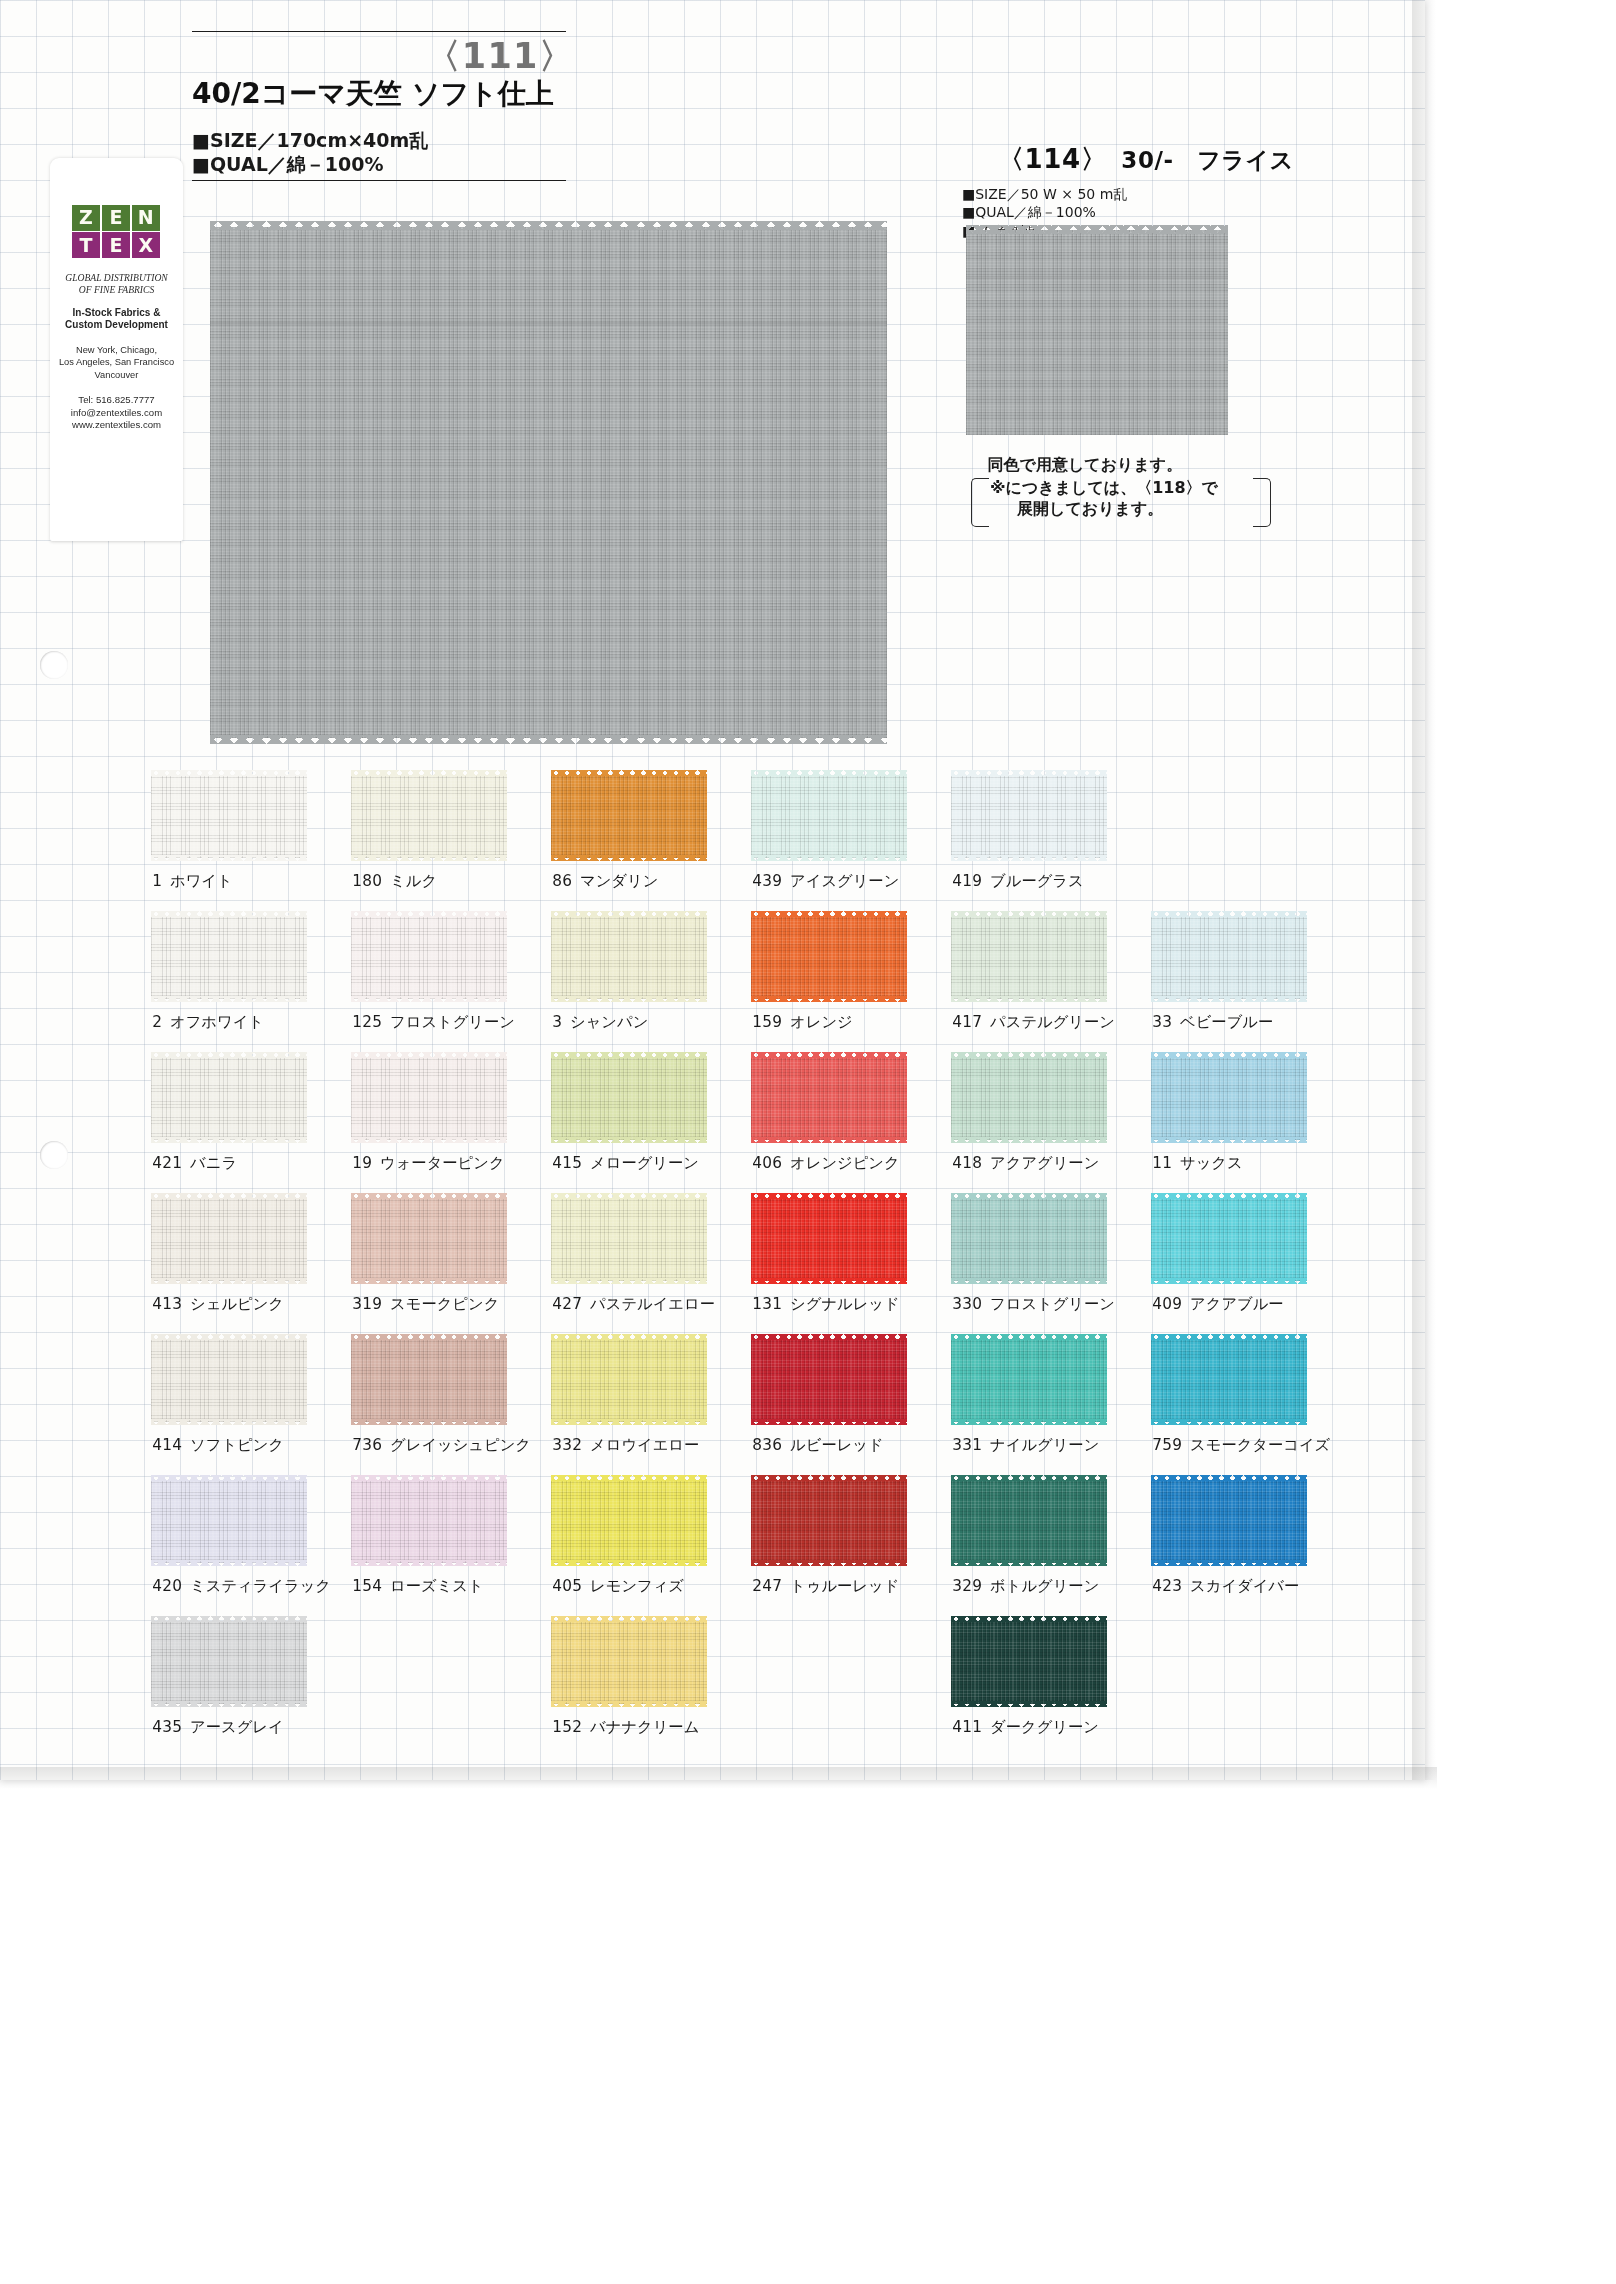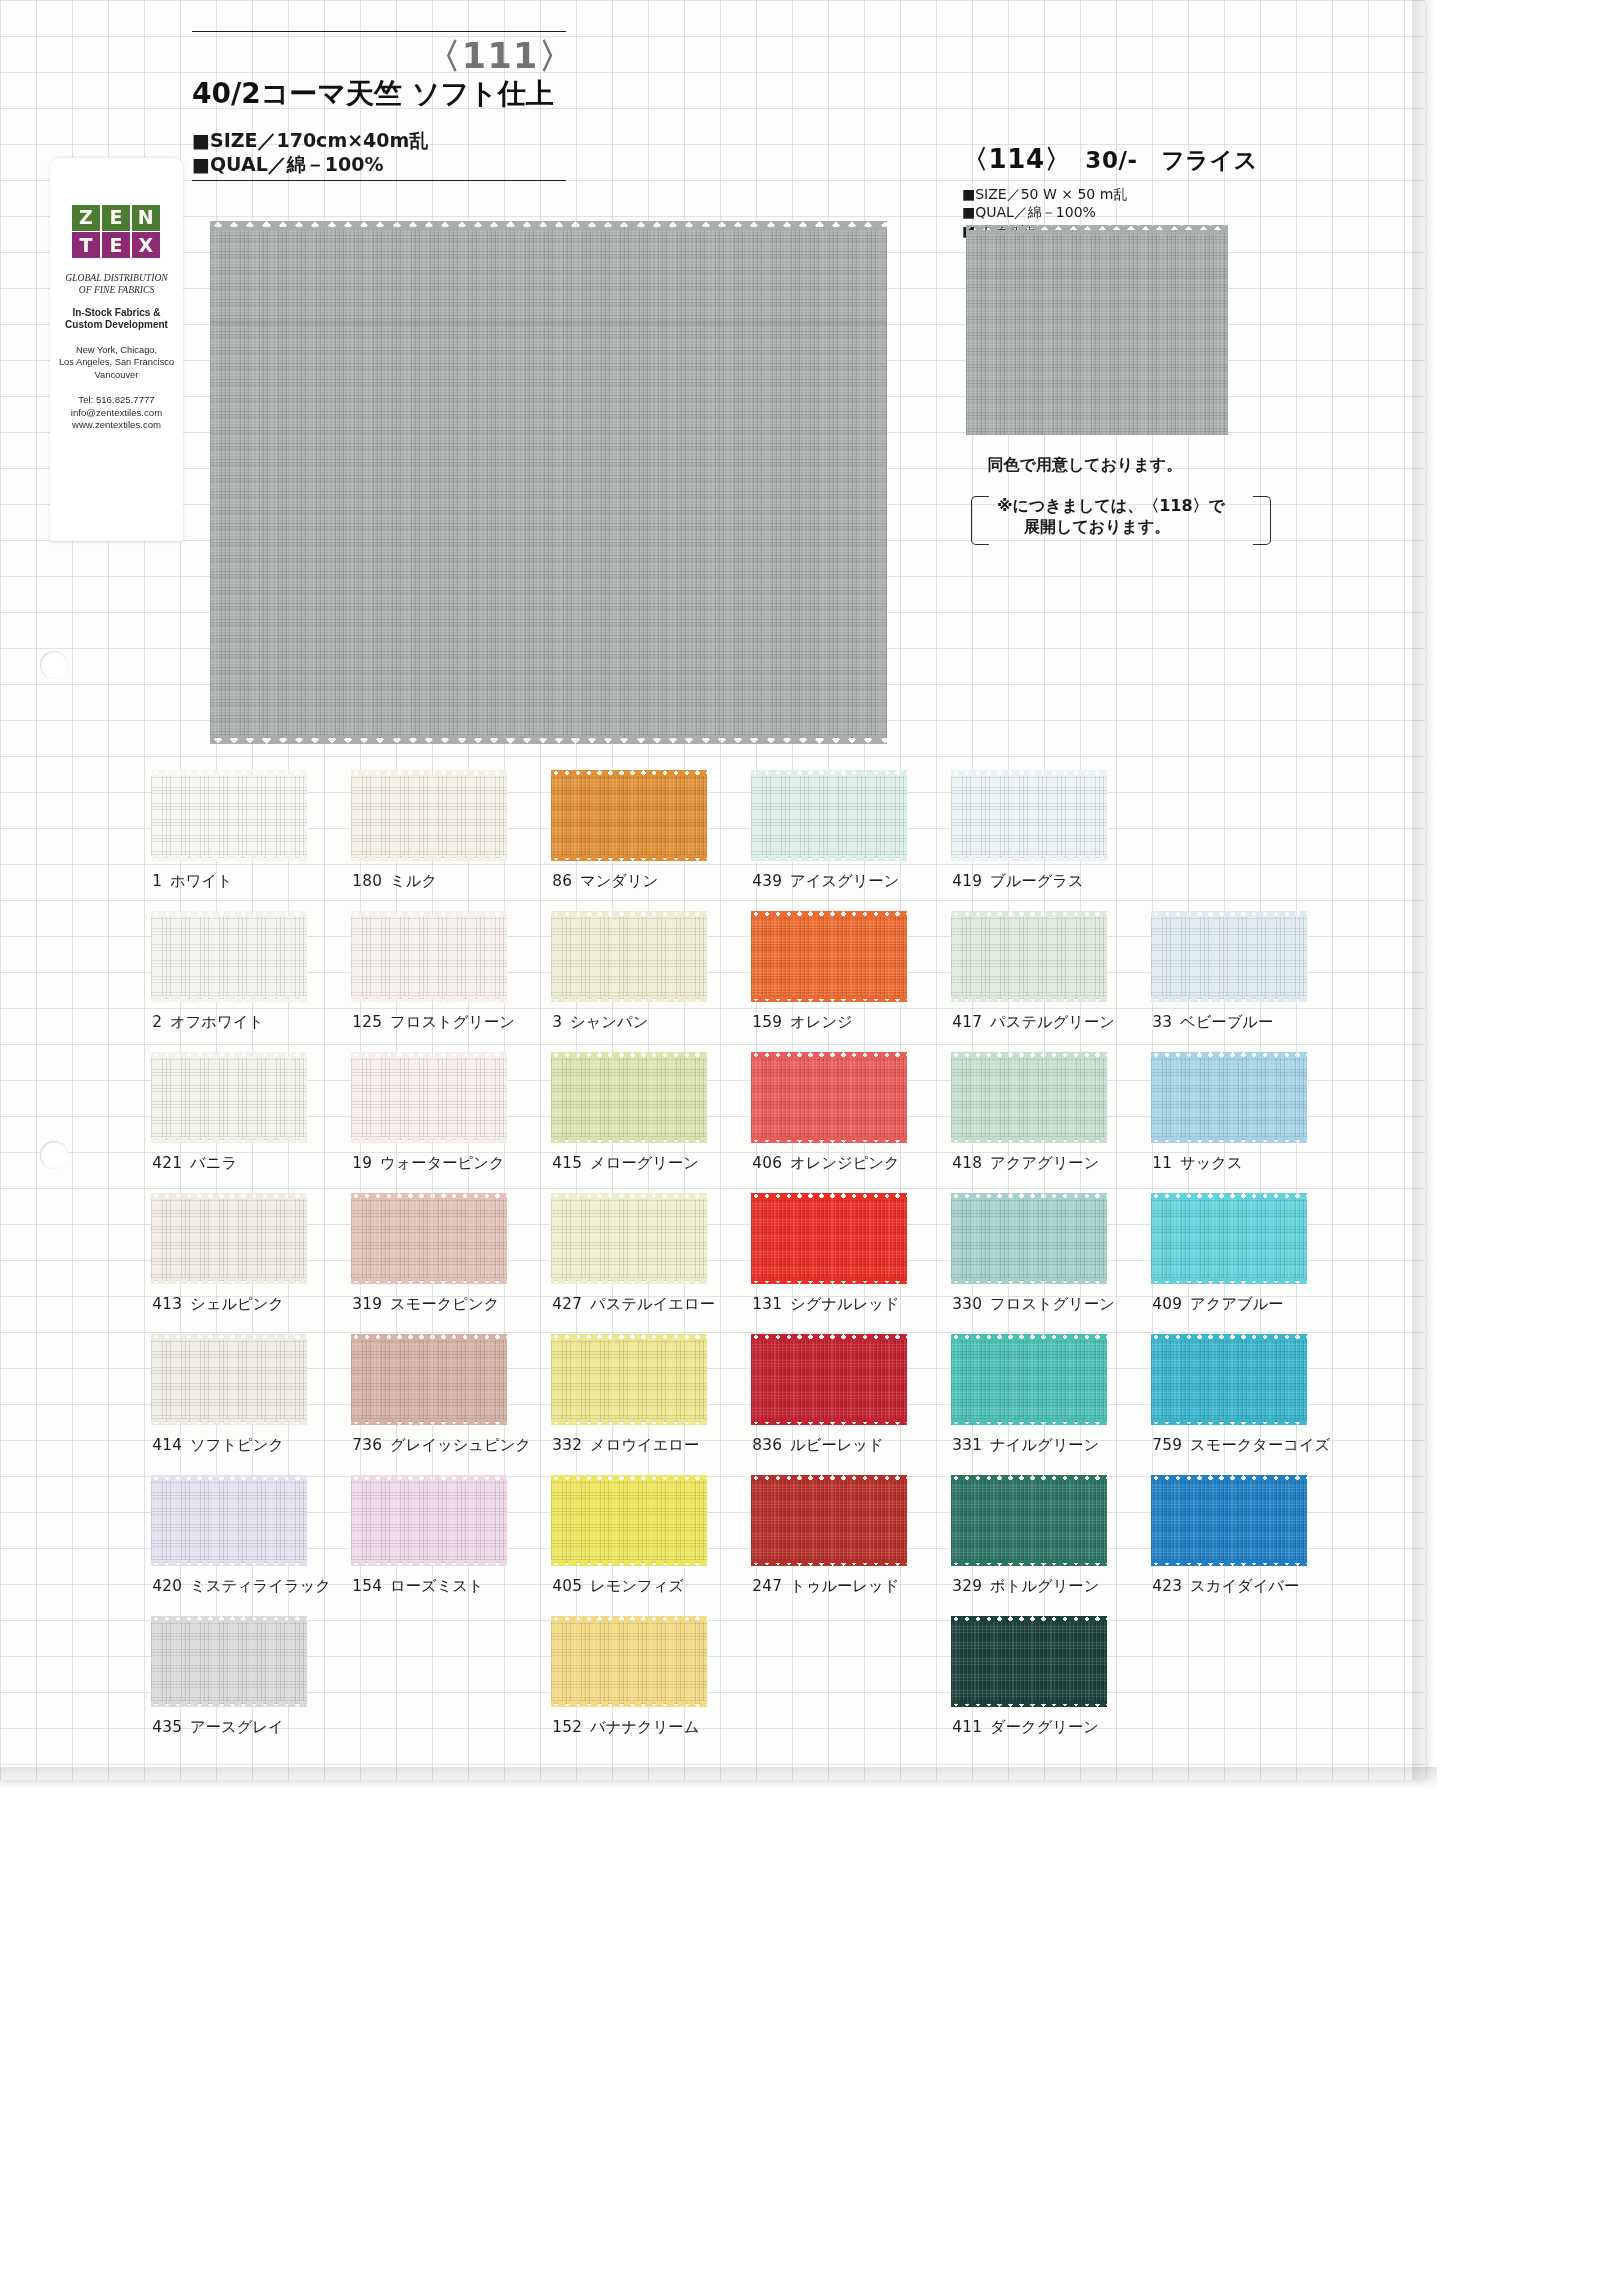--- a/index.html
+++ b/index.html
@@ -102,20 +102,21 @@
     left: 962px; top: 142px;
     width: 409px;
   }
   .code-mid {
     font-family: "DejaVu Sans", sans-serif;
     font-size: 26px;
     font-weight: 700;
     letter-spacing: 0.6px;
     color: #111;
     white-space: nowrap;
+    margin-left: 36px;
   }
   .code-mid .sub {
     font-size: 23px;
     font-weight: 700;
     margin-left: 14px;
     letter-spacing: 0.6px;
   }
   .spec-small {
     font-family: "DejaVu Sans", sans-serif;
     font-size: 14px;
@@ -134,22 +135,22 @@
   }
   #note-114 .note-line1 {
     font-family: "DejaVu Sans", sans-serif;
     font-size: 16px;
     font-weight: 600;
     color: #1a1a1a;
     margin-left: 16.6px;
   }
   #note-bracket {
     position: relative;
-    margin-top: 19px;
-    padding: 0 26px;
+    margin-top: 1px;
+    padding: 0 19px;
   }
   #note-bracket .br {
     position: absolute;
     top: 1.3px;
     width: 16.6px; height: 47px;
     border: 1.3px solid #2a2a2a;
   }
   #note-bracket .br.l { left: 0px; border-right: none; border-radius: 5.1px 0 0 5.1px; }
   #note-bracket .br.r { right: 0px; border-left: none; border-radius: 0 5.1px 5.1px 0; }
   #note-bracket .note-line2,

